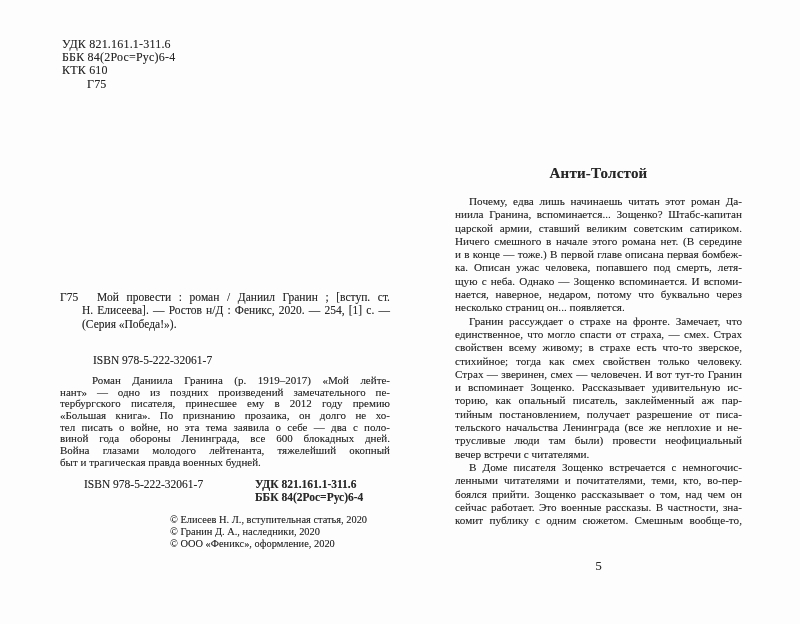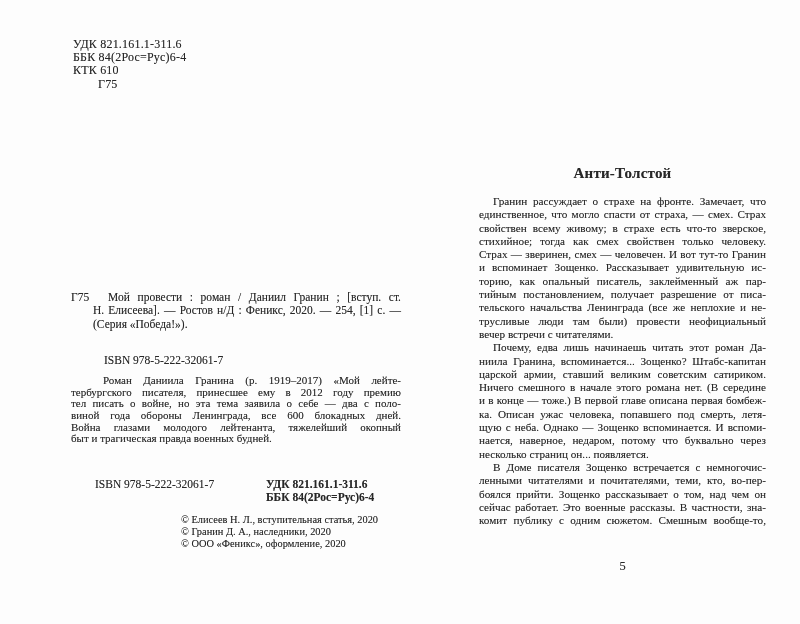--- a/index.html
+++ b/index.html
@@ -5,23 +5,23 @@
   * { margin:0; padding:0; box-sizing:border-box; }
   html,body { width:800px; height:624px; }
   body {
     position:relative;
     background: var(--paper, #fdfdfd);
     color: var(--ink, #272727);
     font-family:"Liberation Serif","DejaVu Serif",serif;
     overflow:hidden;
     text-shadow: 0 0 .6px rgba(34,34,34,.38);
   }
-  .page { position:absolute; top:0; height:624px;margin-left:11px; }
+  .page { position:absolute; top:0; height:624px; }
   .page-left  { left:60px;  width:330px; }
-  .page-right { left:468px; width:287px; }
+  .page-right { left:455px; width:287px; }
 
   
   .ln { text-align:justify; text-align-last:justify; }
   .ln-last { text-align-last:left; }
 
   
   .codes-top { position:absolute; left:2px; top:38px; font-size:12px; line-height:13.2px; letter-spacing:.2px; }
   .codes-top .ln { text-align:left; text-align-last:left; }
   .codes-top .ln:nth-child(4) { padding-left:25px; }
 
@@ -70,21 +70,23 @@
           <div class="ln">Н. Елисеева]. — Ростов н/Д : Феникс, 2020. — 254, [1] с. —</div>
           <div class="ln ln-last">(Серия «Победа!»).</div>
         </div>
     </div>
   </section>
 
   <div class="isbn-mid">ISBN 978-5-222-32061-7</div>
 
   <div class="annotation">
       <div class="ln">Роман Даниила Гранина (р. 1919–2017) «Мой лейте-</div>
+      <div class="ln">нант» — одно из поздних произведений замечательного пе-</div>
       <div class="ln">тербургского писателя, принесшее ему в 2012 году премию</div>
+      <div class="ln">«Большая книга». По признанию прозаика, он долго не хо-</div>
       <div class="ln">тел писать о войне, но эта тема заявила о себе — два с поло-</div>
       <div class="ln">виной года обороны Ленинграда, все 600 блокадных дней.</div>
       <div class="ln">Война глазами молодого лейтенанта, тяжелейший окопный</div>
       <div class="ln ln-last">быт и трагическая правда военных будней.</div>
     </div>
 
   <div class="bottom-ids">
     <span class="bottom-isbn">ISBN 978-5-222-32061-7</span>
     <div class="bottom-codes">
         <div class="ln">УДК 821.161.1-311.6</div>
@@ -99,42 +101,42 @@
     </div>
 
 </div>
 
 <div class="page page-right">
 
   <h1 class="chapter-title">Анти-Толстой</h1>
 
   <div class="body-text">
     <div class="para">
+        <div class="ln">Почему, едва лишь начинаешь читать этот роман Да-</div>
+        <div class="ln">ниила Гранина, вспоминается... Зощенко? Штабс-капитан</div>
+        <div class="ln">царской армии, ставший великим советским сатириком.</div>
+        <div class="ln">Ничего смешного в начале этого романа нет. (В середине</div>
+        <div class="ln">и в конце — тоже.) В первой главе описана первая бомбеж-</div>
+        <div class="ln">ка. Описан ужас человека, попавшего под смерть, летя-</div>
+        <div class="ln">щую с неба. Однако — Зощенко вспоминается. И вспоми-</div>
+        <div class="ln">нается, наверное, недаром, потому что буквально через</div>
+        <div class="ln ln-last">несколько страниц он... появляется.</div>
+      </div>
+    <div class="para">
         <div class="ln">Гранин рассуждает о страхе на фронте. Замечает, что</div>
         <div class="ln">единственное, что могло спасти от страха, — смех. Страх</div>
         <div class="ln">свойствен всему живому; в страхе есть что-то зверское,</div>
         <div class="ln">стихийное; тогда как смех свойствен только человеку.</div>
         <div class="ln">Страх — зверинен, смех — человечен. И вот тут-то Гранин</div>
         <div class="ln">и вспоминает Зощенко. Рассказывает удивительную ис-</div>
         <div class="ln">торию, как опальный писатель, заклейменный аж пар-</div>
         <div class="ln">тийным постановлением, получает разрешение от писа-</div>
         <div class="ln">тельского начальства Ленинграда (все же неплохие и не-</div>
         <div class="ln">трусливые люди там были) провести неофициальный</div>
         <div class="ln ln-last">вечер встречи с читателями.</div>
-      </div>
-    <div class="para">
-        <div class="ln">Почему, едва лишь начинаешь читать этот роман Да-</div>
-        <div class="ln">ниила Гранина, вспоминается... Зощенко? Штабс-капитан</div>
-        <div class="ln">царской армии, ставший великим советским сатириком.</div>
-        <div class="ln">Ничего смешного в начале этого романа нет. (В середине</div>
-        <div class="ln">и в конце — тоже.) В первой главе описана первая бомбеж-</div>
-        <div class="ln">ка. Описан ужас человека, попавшего под смерть, летя-</div>
-        <div class="ln">щую с неба. Однако — Зощенко вспоминается. И вспоми-</div>
-        <div class="ln">нается, наверное, недаром, потому что буквально через</div>
-        <div class="ln ln-last">несколько страниц он... появляется.</div>
       </div>
     <div class="para">
         <div class="ln">В Доме писателя Зощенко встречается с немногочис-</div>
         <div class="ln">ленными читателями и почитателями, теми, кто, во-пер-</div>
         <div class="ln">боялся прийти. Зощенко рассказывает о том, над чем он</div>
         <div class="ln">сейчас работает. Это военные рассказы. В частности, зна-</div>
         <div class="ln">комит публику с одним сюжетом. Смешным вообще-то,</div>
       </div>
   </div>
 

